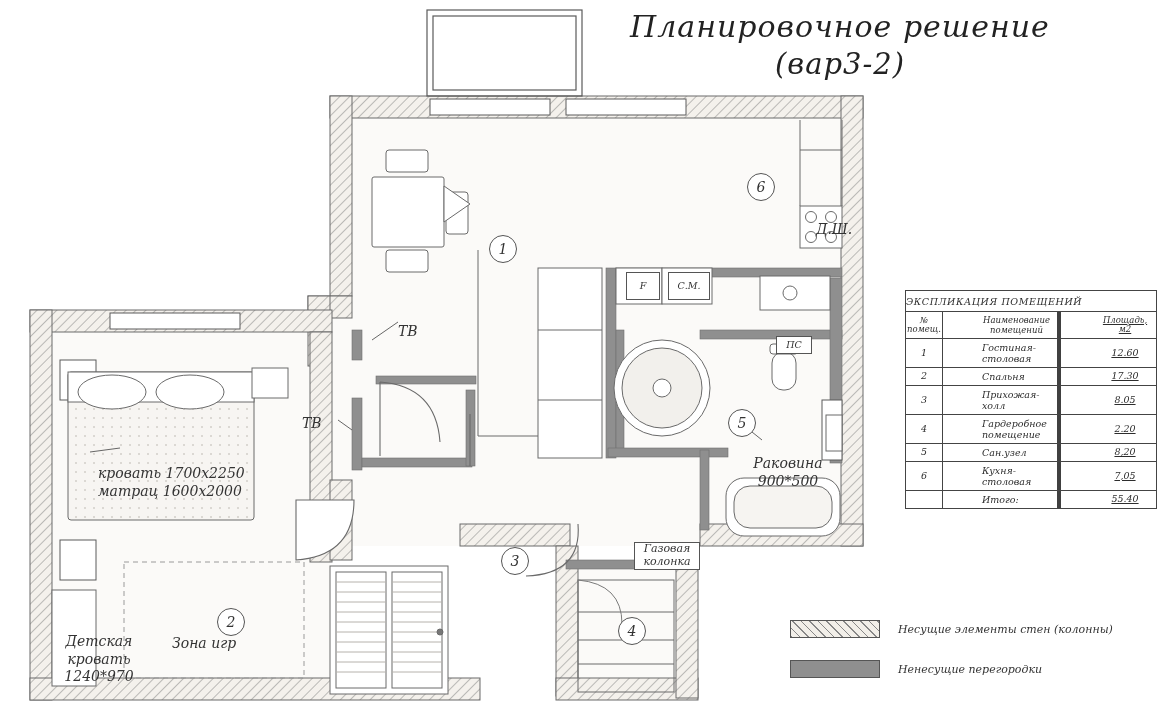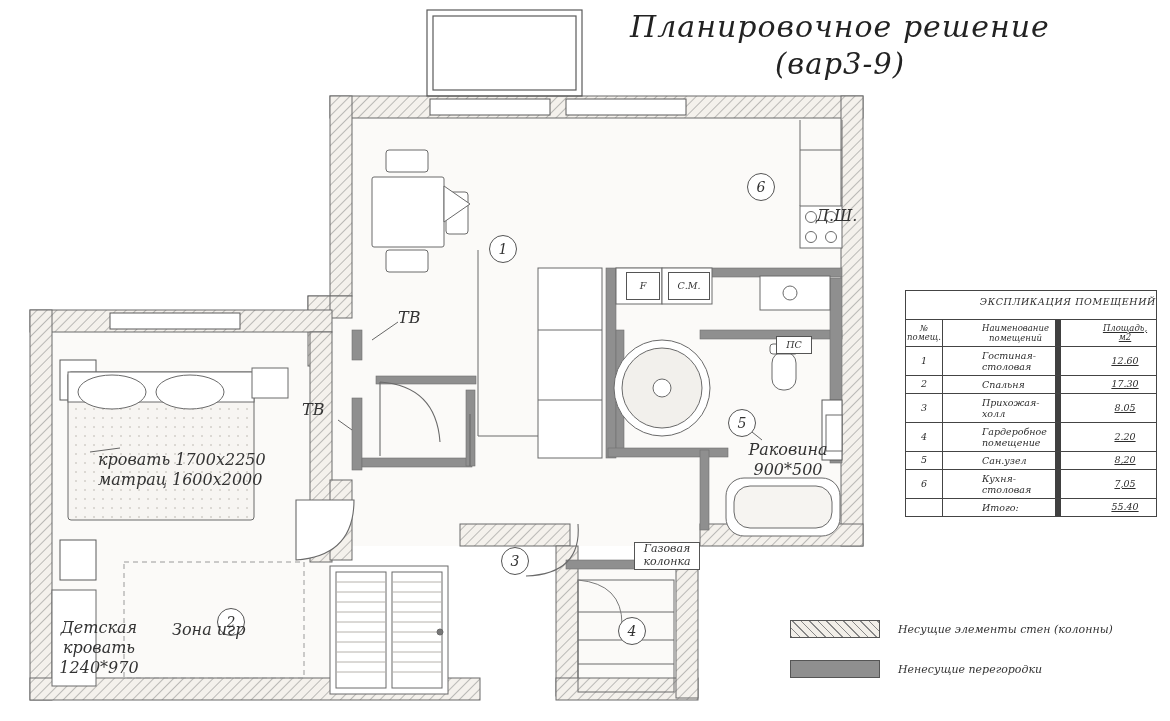--- a/index.html
+++ b/index.html
@@ -39,24 +39,25 @@
     font-style:italic;
     color:#333;
     display:flex;align-items:center;justify-content:center;
   }
 
   
   .plabel{
     position:absolute;
     font-family:"DejaVu Serif", serif;
     font-style:italic;
-    font-size:16px;
+    font-size:14px;
     color:#333;
     white-space:pre-line;
     line-height:1.25;
+    margin-top:15px;
   }
   .plabel.c{text-align:center;}
   .boxlabel{
     position:absolute;
     border:1px solid #555;
     background:#fff;
     font-family:"DejaVu Serif", serif;
     font-style:italic;
     font-size:9.5px;
     color:#333;
@@ -69,30 +70,30 @@
   .table{
     position:absolute;left:905px;top:290px;width:250px;
     border:1px solid #444;
     background:#fff;
     font-family:"DejaVu Serif", serif;
     font-style:italic;
     font-size:9.5px;
     color:#2d2d2d;
   }
   .table .thead{
-    text-align:right;
-    padding:5px 0 12px;
+    text-align:left;
+    padding:5px 0 4px;
     border-bottom:1px solid #444;
     font-size:9.5px;
     letter-spacing:.6px;
   }
   .trow{display:flex;border-bottom:1px solid #444;gap:33px;}
   .trow:last-child{border-bottom:none;}
   .trow .c1{width:34px;border-right:1px solid #444;display:flex;align-items:center;justify-content:center;text-align:center;padding:3px 1px;line-height:1.1;}
-  .trow .c2{flex:1;border-right:6px solid #404040;padding:3px 6px;}
+  .trow .c2{flex:1;border-right:4px solid #404040;padding:3px 6px;}
   .trow .c3{width:58px;display:flex;align-items:center;justify-content:center;padding:3px 2px;text-align:center;line-height:1.1;text-decoration:underline;}
   .trow.head .c1,.trow.head .c2,.trow.head .c3{font-size:8.5px;}
   .trow.head .c2{text-align:center;}
 
   
   .wleg{position:absolute;left:742px;top:620px;width:420px;}
   .wleg .row{display:flex;align-items:center;margin-bottom:22px;padding-left:48px;}
   .wleg .sw{width:88px;height:16px;border:1px solid #555;margin-right:18px;}
   .wleg .sw.hatch{
     background:
@@ -299,21 +300,21 @@
       <line x1="338" y1="420" x2="352" y2="430"></line>
       <line x1="762" y1="440" x2="742" y2="424"></line>
       <line x1="788" y1="352" x2="782" y2="344"></line>
       <line x1="663" y1="548" x2="663" y2="560"></line>
       <line x1="90" y1="452" x2="120" y2="448"></line>
     </g>
   </svg>
 
   <div class="title">
     <span>Планировочное решение</span>
-    <span class="l2">(вар3-9)</span>
+    <span class="l2">(вар3-2)</span>
   </div>
 
   <div class="bubble" style="left:489px;top:235px;">1</div>
   <div class="bubble" style="left:747px;top:173px;">6</div>
   <div class="bubble" style="left:728px;top:409px;">5</div>
   <div class="bubble" style="left:217px;top:608px;">2</div>
   <div class="bubble" style="left:501px;top:547px;">3</div>
   <div class="bubble" style="left:618px;top:617px;">4</div>
 
   <div class="plabel" style="left:398px;top:308px;">ТВ</div>

